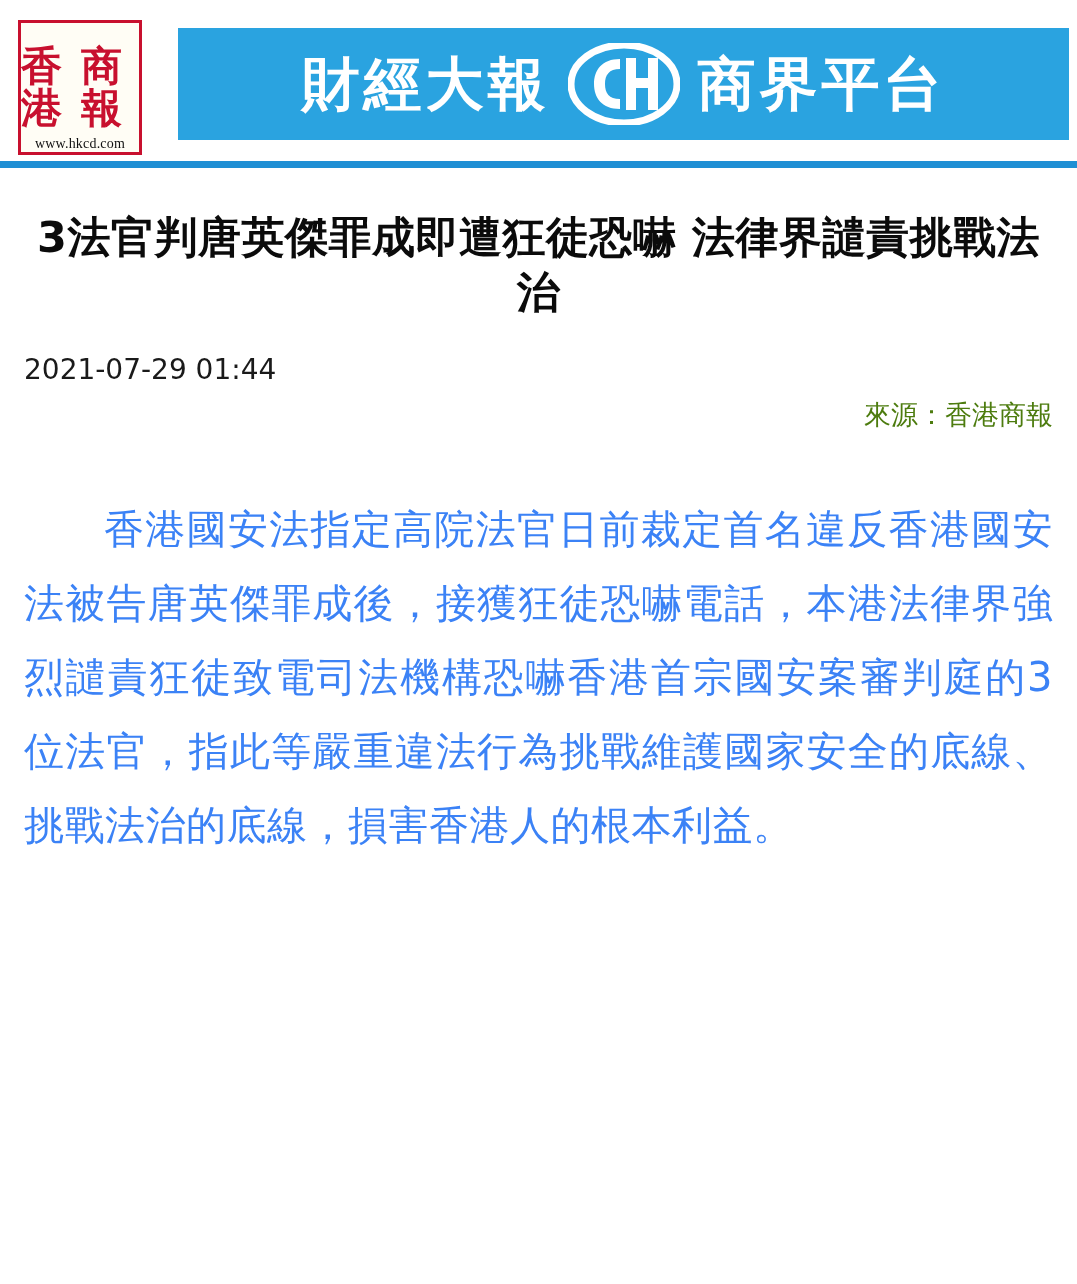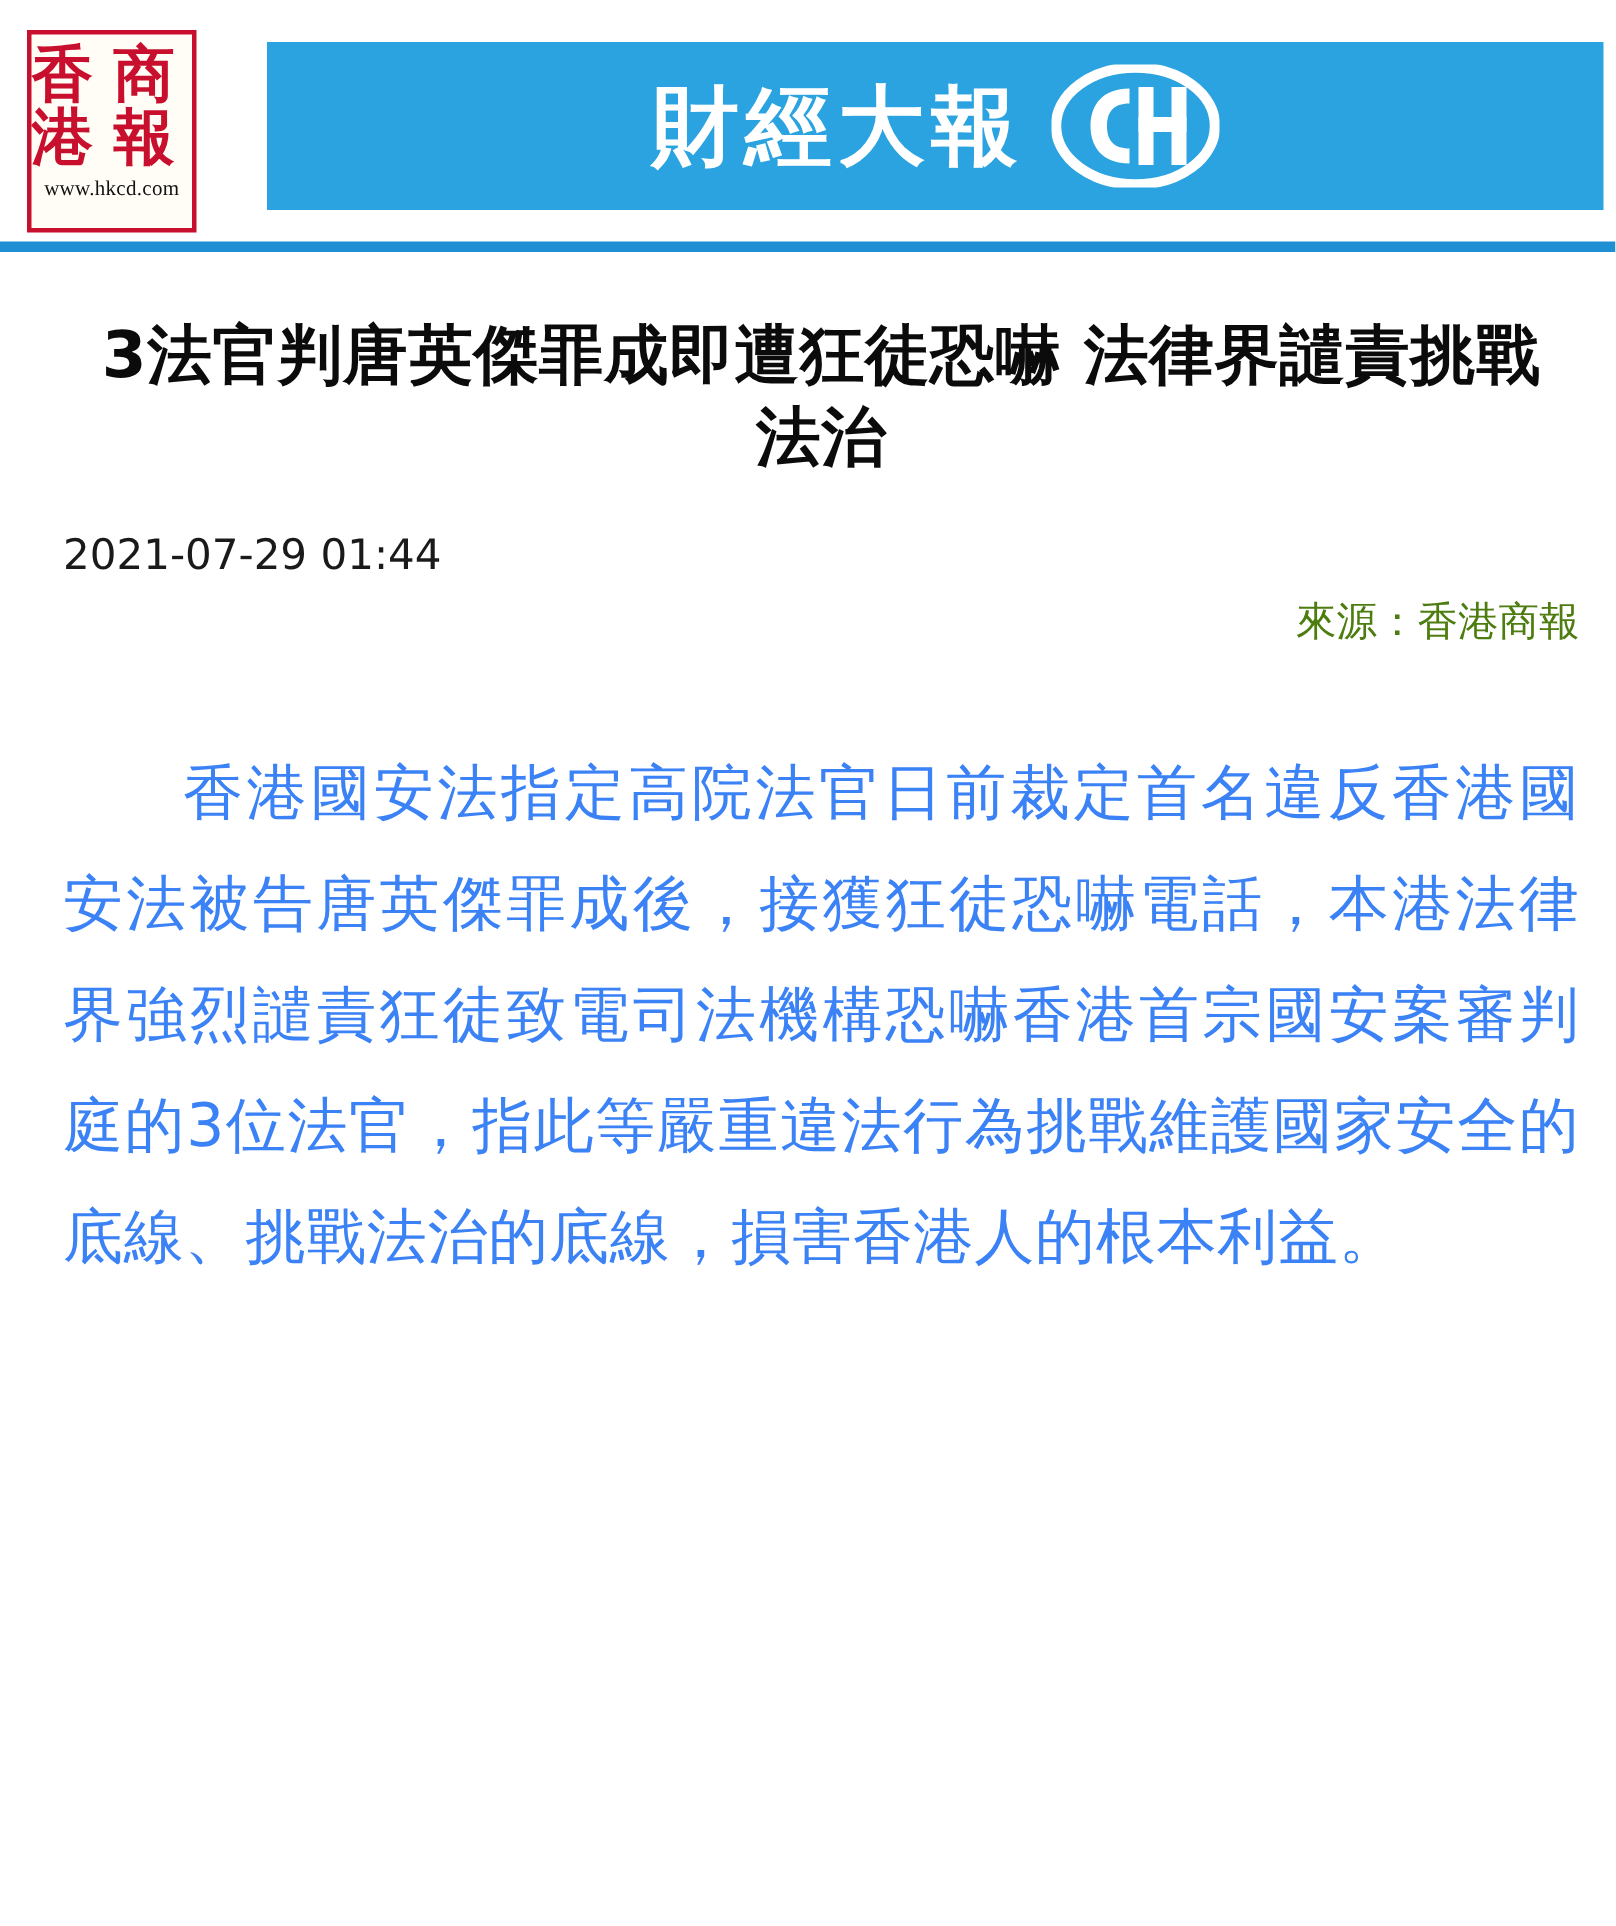--- a/index.html
+++ b/index.html
@@ -22,29 +22,29 @@
     height: 168px;
     background: #ffffff;
     border-bottom: 7px solid #1f8fd4;
     box-sizing: border-box;
     overflow: hidden;
   }
   .logo-box {
     position: absolute;
     left: 18px;
     top: 20px;
-    width: 113px;
+    width: 124px;
     height: 135px;
     border: 3px solid #c8102e;
     box-sizing: border-box;
     background: #fffdf5;
     display: flex;
     flex-direction: column;
     align-items: center;
-    justify-content: flex-start;
+    justify-content: flex-end;
     padding-top: 6px;
   }
   .logo-chars {
     display: flex;
     flex-direction: row;
     gap: 2px;
     line-height: 1;
   }
   .logo-col {
     display: flex;
@@ -89,21 +89,21 @@
     white-space: nowrap;
   }
   .banner-mark {
     width: 112px;
     height: 82px;
     flex: 0 0 auto;
   }
 
   
   .article {
-    padding: 26px 24px 0 42px;
+    padding: 26px 24px 0 24px;
   }
   .headline {
     font-family: "DejaVu Sans", "Liberation Sans", sans-serif;
     font-weight: 700;
     font-size: 43px;
     line-height: 1.28;
     text-align: center;
     color: #0b0b0b;
     margin: 16px 6px 30px 6px;
     letter-spacing: 0.5px;
@@ -156,20 +156,21 @@
     <span class="banner-text">財經大報</span>
     <span class="banner-mark">
       <svg viewBox="0 0 112 82" width="112" height="82" aria-hidden="true">
         <ellipse cx="56" cy="41" rx="53" ry="39" fill="none" stroke="#ffffff" stroke-width="7"></ellipse>
         <path d="M52 16 C34 16 26 27 26 41 C26 55 34 66 52 66 L52 56 C41 56 37 50 37 41 C37 32 41 26 52 26 Z" fill="#ffffff"></path>
         <rect x="58" y="15" width="10" height="52" fill="#ffffff"></rect>
         <rect x="80" y="15" width="10" height="52" fill="#ffffff"></rect>
         <rect x="58" y="35" width="32" height="10" fill="#ffffff"></rect>
       </svg>
     </span>
+    <span class="banner-text">商界平台</span>
   </div>
 
 </div>
 
 <div class="article">
   <h1 class="headline">3法官判唐英傑罪成即遭狂徒恐嚇 法律界譴責挑戰法治</h1>
   <div class="meta">2021-07-29 01:44</div>
   <div class="meta-source">來源：香港商報</div>
   <p class="body-text">香港國安法指定高院法官日前裁定首名違反香港國安法被告唐英傑罪成後，接獲狂徒恐嚇電話，本港法律界強烈譴責狂徒致電司法機構恐嚇香港首宗國安案審判庭的3位法官，指此等嚴重違法行為挑戰維護國家安全的底線、挑戰法治的底線，損害香港人的根本利益。</p>
 </div>

